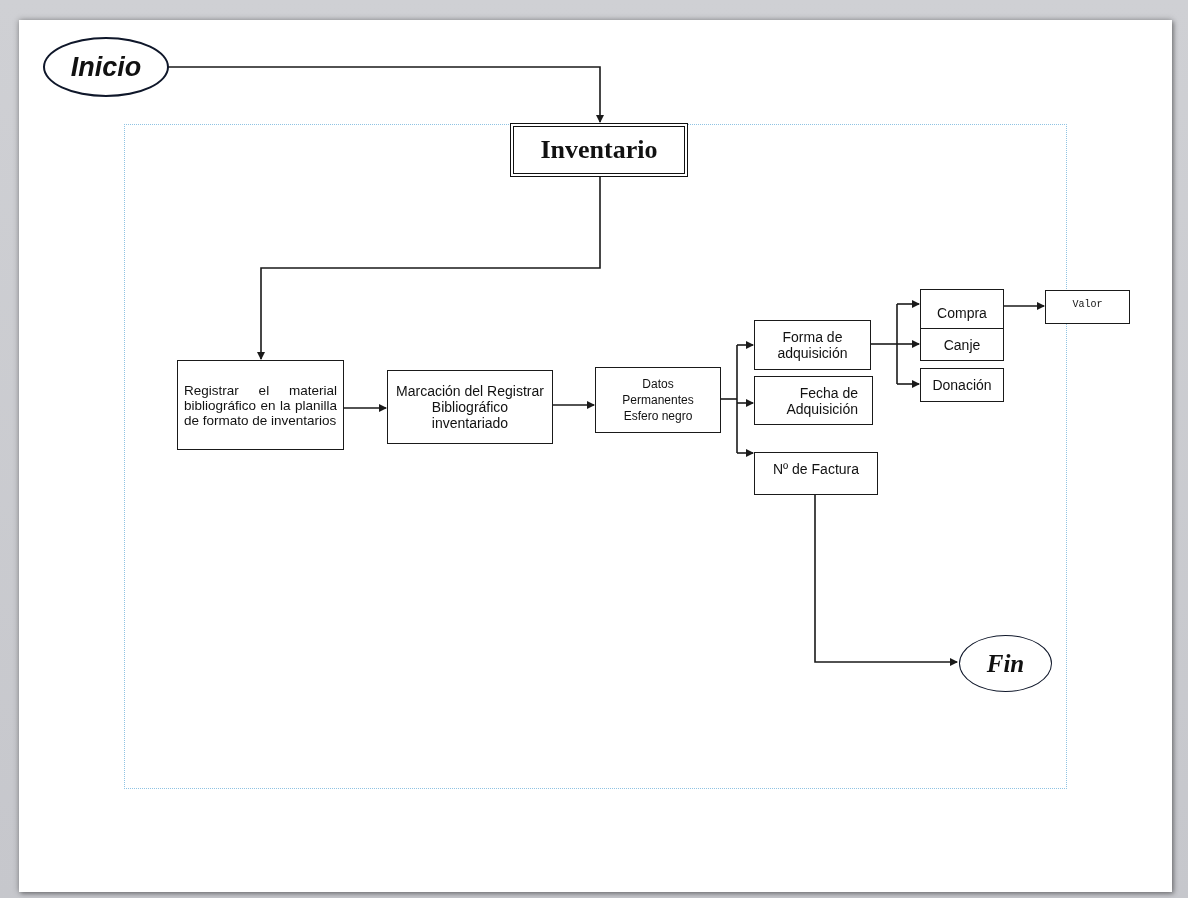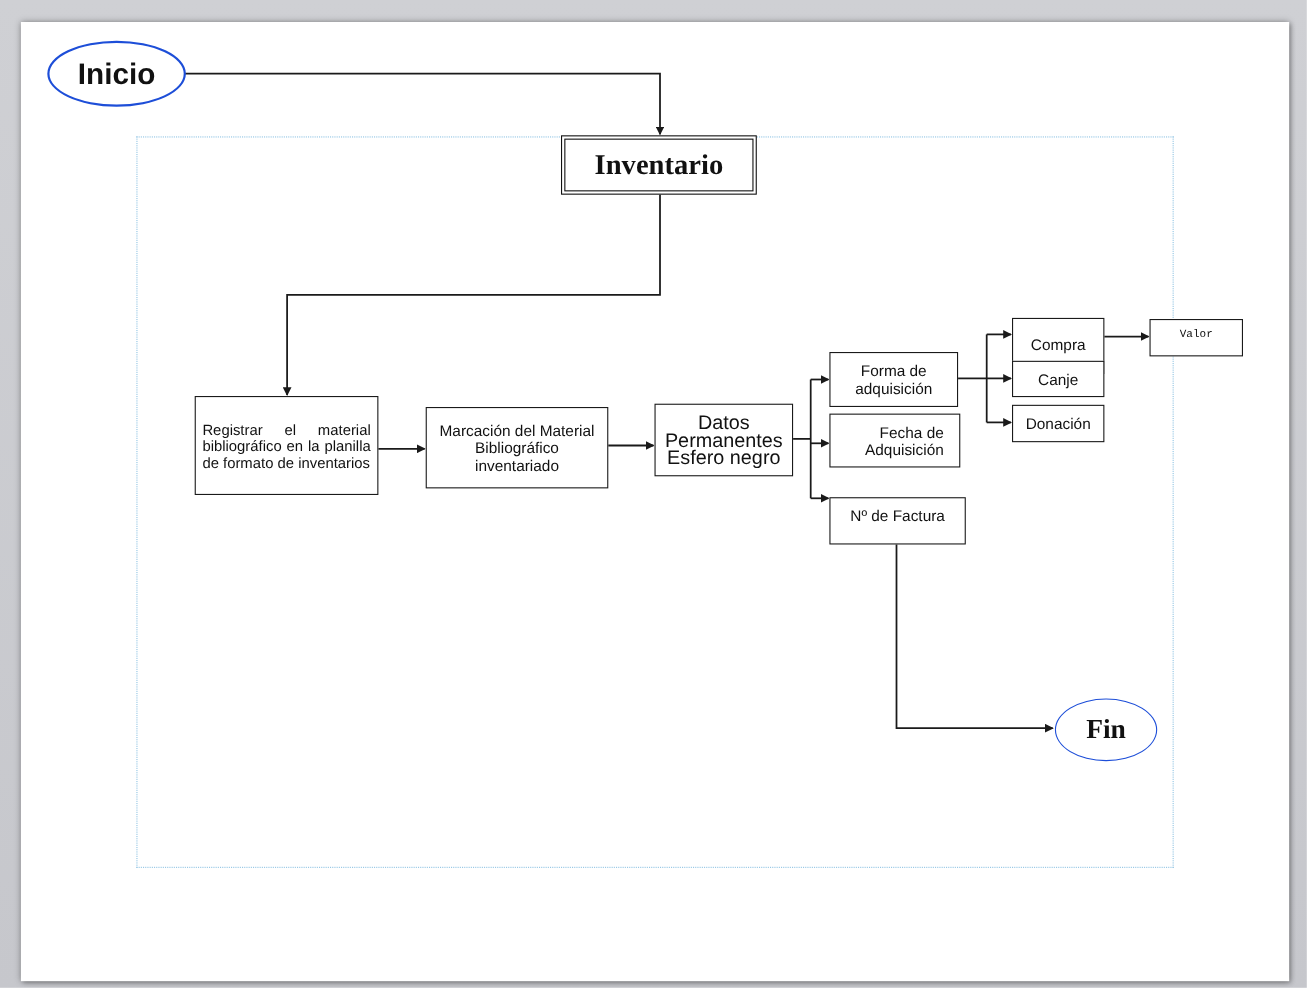--- a/index.html
+++ b/index.html
@@ -19,21 +19,21 @@
     border: 1px dotted #8fc3e3;
     box-sizing: border-box;
   }
   svg.lines { position: absolute; left: 0; top: 0; width: 1188px; height: 898px; }
   .node {
     position: absolute; box-sizing: border-box;
     border: 1.5px solid #1a1a1a; background: #fff;
     display: flex; align-items: center; justify-content: center;
     text-align: center; color: #111; font-size: 14px; line-height: 16px;
   }
-  .oval { border-radius: 50%; border: 2px solid #1d4ed8; }
+  .oval { border-radius: 50%; border: 2px solid #0f172a; font-style: italic; }
   .serif { font-family: "Liberation Serif", serif; font-weight: bold; }
   .bold-sans { font-family: "Liberation Sans", sans-serif; font-weight: bold; }
   .double {
     border: 4px double #111;
   }
   .justify {
     text-align: justify; text-align-last: left; justify-content: flex-start;
     padding: 0 6px; align-items: center;
   }
   .justify span { display: block; width: 100%; }
@@ -76,24 +76,24 @@
 
 <div class="node double serif" style="left:510px; top:123px; width:178px; height:54px; font-size:26px;">
   <span>Inventario</span>
 </div>
 
 <div class="node justify" style="left:177px; top:360px; width:167px; height:90px; font-size:13.5px; line-height:15px;">
   <span>Registrar el material bibliográfico en la planilla de formato de inventarios</span>
 </div>
 
 <div class="node" style="left:387px; top:370px; width:166px; height:74px; font-size:14px;">
-  <span style="padding:0 4px;">Marcación del Material Bibliográfico inventariado</span>
+  <span style="padding:0 4px;">Marcación del Registrar Bibliográfico inventariado</span>
 </div>
 
-<div class="node" style="left:595px; top:367px; width:126px; height:66px; font-size:18px;">
+<div class="node" style="left:595px; top:367px; width:126px; height:66px; font-size:12px;">
   <span style="padding:0 10px;">Datos Permanentes Esfero negro</span>
 </div>
 
 <div class="node" style="left:754px; top:320px; width:117px; height:50px; font-size:14px;">
   <span style="padding:0 14px;">Forma de adquisición</span>
 </div>
 
 <div class="node" style="left:754px; top:376px; width:119px; height:49px; font-size:14px;">
   <span style="padding:0 14px;text-align:right;">Fecha de Adquisición</span>
 </div>

